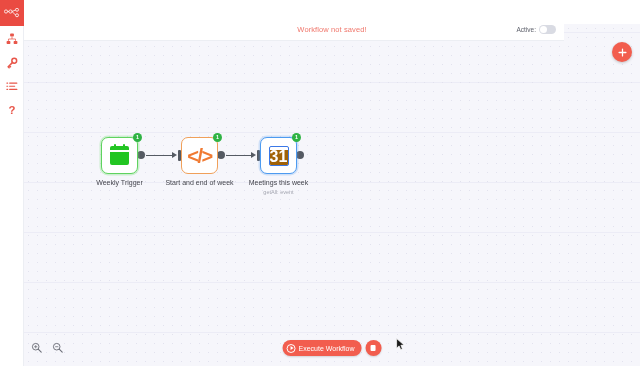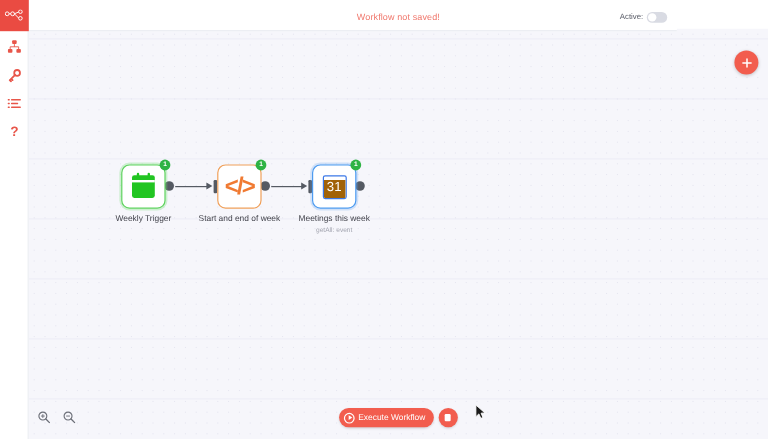--- a/index.html
+++ b/index.html
@@ -35,21 +35,21 @@
     display: flex; align-items: center; justify-content: center;
     cursor: pointer;
   }
   #side-item-0 { top: 28px; }
   #side-item-1 { top: 52px; }
   #side-item-2 { top: 76px; }
   #side-item-3 { top: 98px; }
 
   
   #header {
-    position: absolute; left: 24px; top: 2px;
+    position: absolute; left: 24px; top: 17px;
     width: 540px; height: 24px;
     background: #ffffff;
     border-bottom: 1px solid #eceef3;
     z-index: 30;
     padding-left: 47px;
   }
   #save-status {
     position: absolute; left: 0; top: 0;
     width: 616px; height: 24px;
     display: flex; align-items: center; justify-content: center;
@@ -213,22 +213,22 @@
     border: 1.6px solid #3b78e7;
     border-radius: 2px;
     position: relative;
     overflow: hidden;
   }
   .gcal-icon .gcal-body {
     position: absolute; left: 0; top: 3px;
     width: 100%; height: 100%;
     background: #a16207;
     color: #ffffff;
-    font-size: 11px;
-    font-weight: normal;
+    font-size: 16px;
+    font-weight: bold;
     text-align: center;
     line-height: 13px;
   }
 
   
   #zoom-controls {
     position: absolute; left: 6px; bottom: 12px;
     display: flex; gap: 8px;
     z-index: 20;
   }

